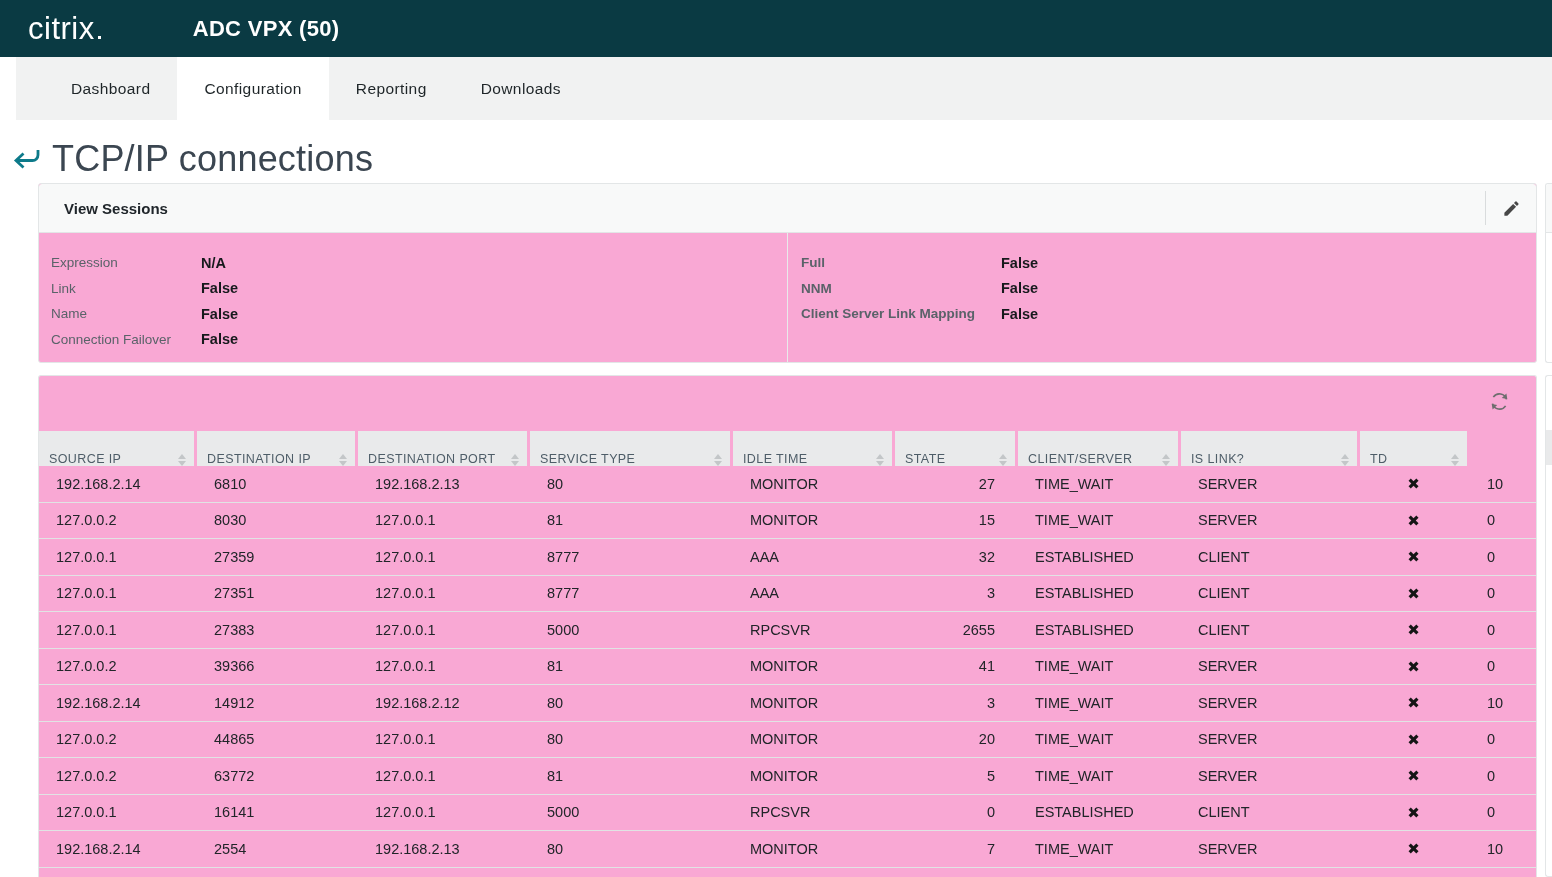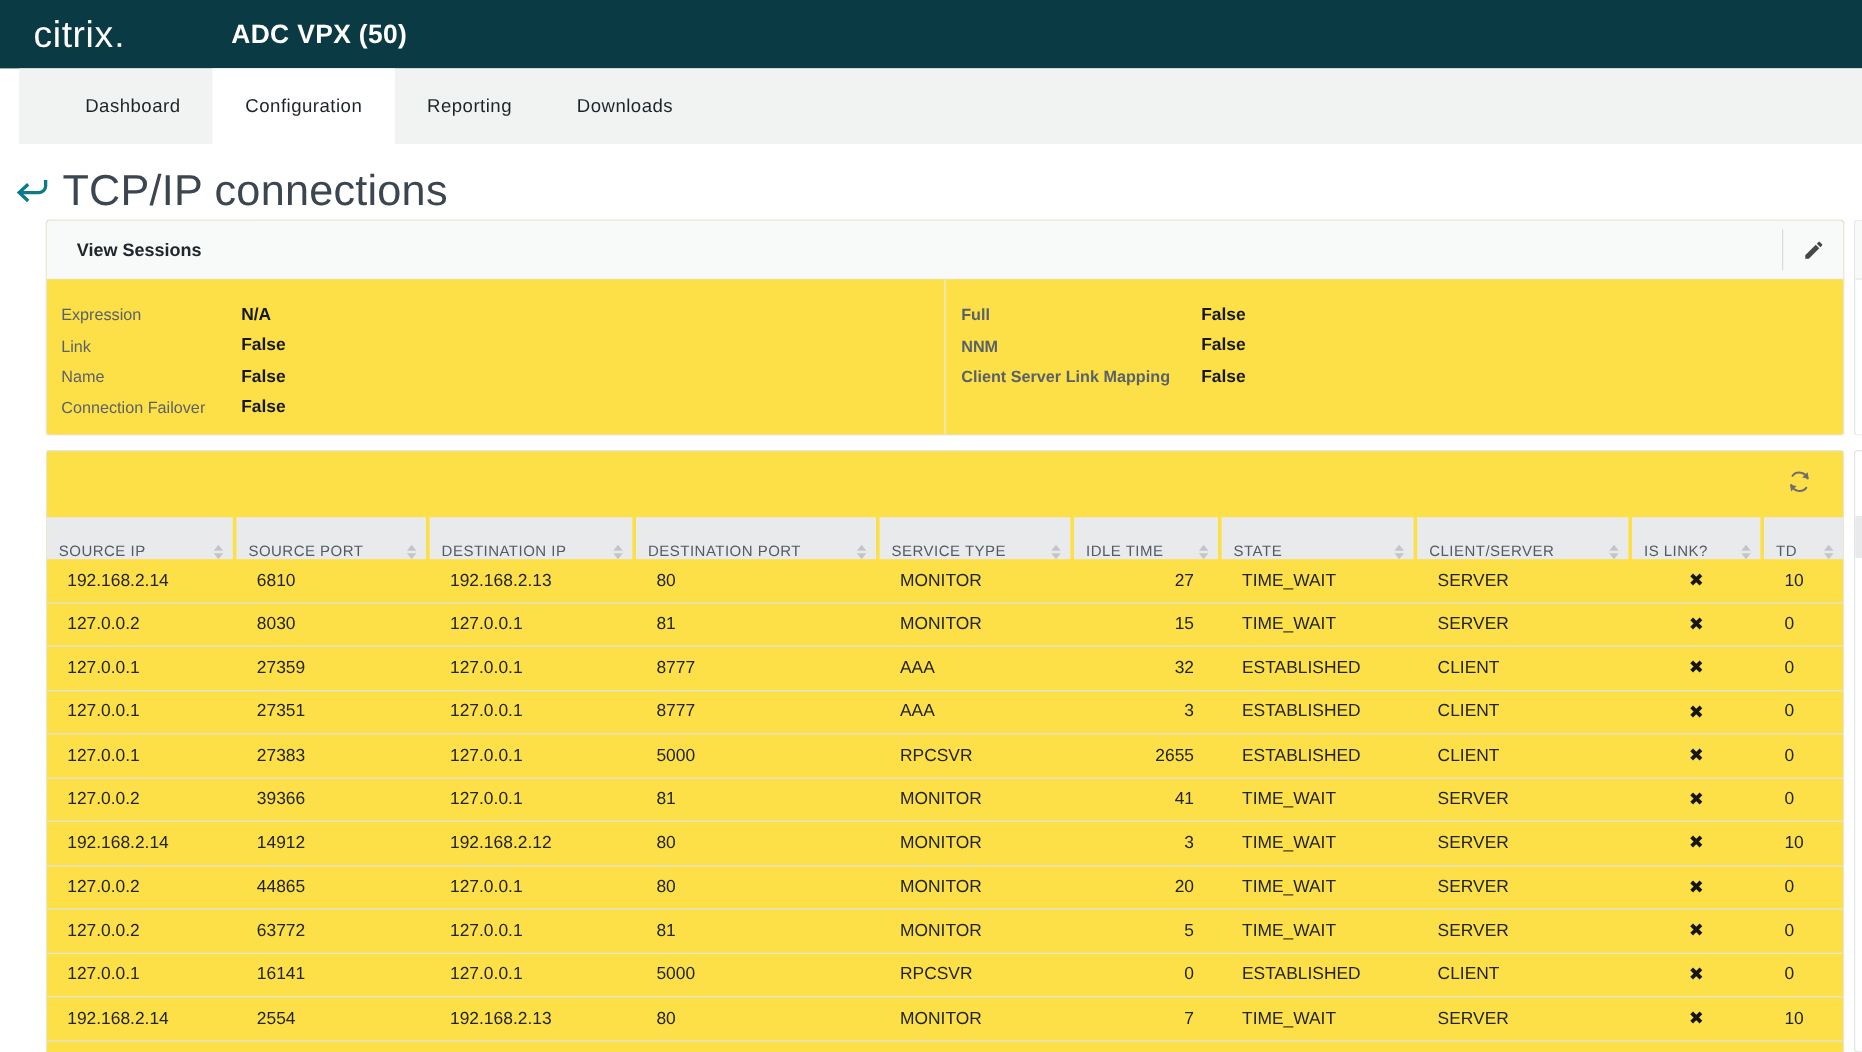--- a/index.html
+++ b/index.html
@@ -24,21 +24,21 @@
   .navbar{position:absolute;top:57px;left:0;right:0;height:63px;background:#f1f2f2;
     display:flex;padding-left:28px;box-sizing:border-box;margin-left:16px;}
   .nav-tab{display:flex;align-items:center;padding:0 27px;font-size:15.5px;color:#1e2528;
     letter-spacing:.4px;cursor:pointer;white-space:nowrap;}
   .nav-tab.active{background:#ffffff;}
   
   .page-title-row{position:absolute;top:138px;left:12px;display:flex;align-items:center;}
   .back-btn{width:30px;height:28px;display:flex;align-items:center;justify-content:center;cursor:pointer;}
   .page-title{font-size:36px;color:#3b4651;font-weight:500;margin-left:10px;letter-spacing:.2px;}
   
-  .panel{position:absolute;left:38px;width:1499px;background:#fde047;
+  .panel{position:absolute;left:38px;width:1499px;background:#f9a8d4;
     border:1px solid #e3e6e7;border-radius:3px;box-sizing:border-box;}
   .panel-sessions{top:183px;height:180px;}
   .ps-header{height:49px;background:#f8f9f9;border-bottom:1px solid #e3e6e7;
     display:flex;align-items:center;padding-left:25px;position:relative;border-radius:3px 3px 0 0;box-sizing:border-box;}
   .ps-title{font-size:15px;font-weight:700;color:#20262b;}
   .edit-btn{position:absolute;right:0;top:7px;width:50px;height:34px;display:flex;align-items:center;
     justify-content:center;border-left:1px solid #d9dcdd;cursor:pointer;}
   .ps-body{position:relative;height:129px;}
   .col-divider{position:absolute;left:748px;top:0;bottom:0;width:1px;background:#e8eaea;}
   .fields{position:absolute;top:17px;}
@@ -165,27 +165,20 @@
   </div>
   <div class="grid grid-header">
       <div class="hcell">
         <span>SOURCE IP</span>
         <span class="sort">
           <span class="tri-up"></span>
           <span class="tri-down"></span>
         </span>
       </div>
       <div class="hcell">
-        <span>SOURCE PORT</span>
-        <span class="sort">
-          <span class="tri-up"></span>
-          <span class="tri-down"></span>
-        </span>
-      </div>
-      <div class="hcell">
         <span>DESTINATION IP</span>
         <span class="sort">
           <span class="tri-up"></span>
           <span class="tri-down"></span>
         </span>
       </div>
       <div class="hcell">
         <span>DESTINATION PORT</span>
         <span class="sort">
           <span class="tri-up"></span>

